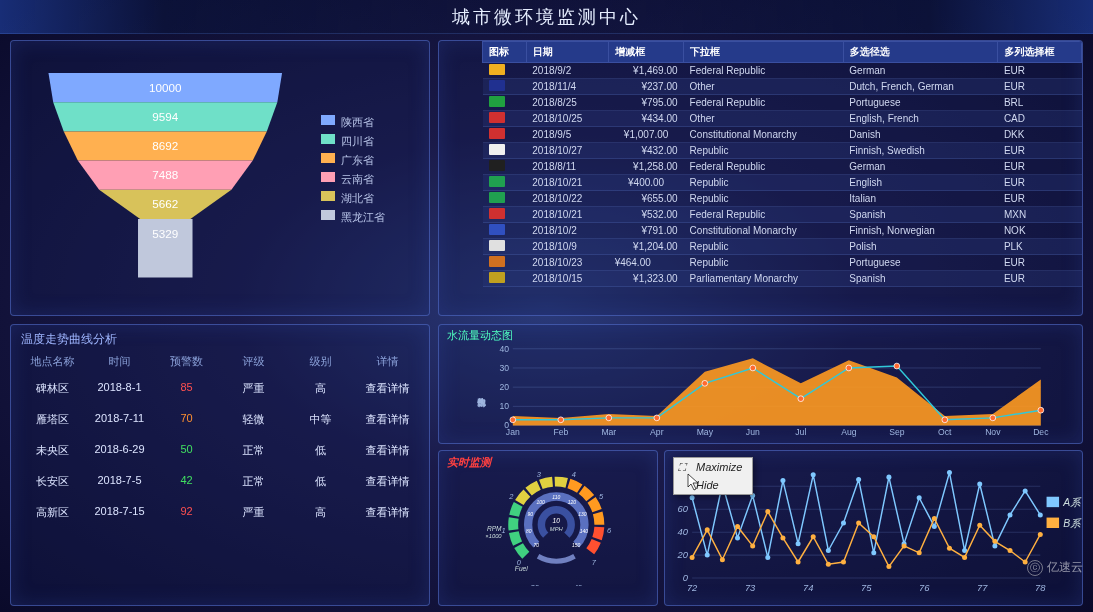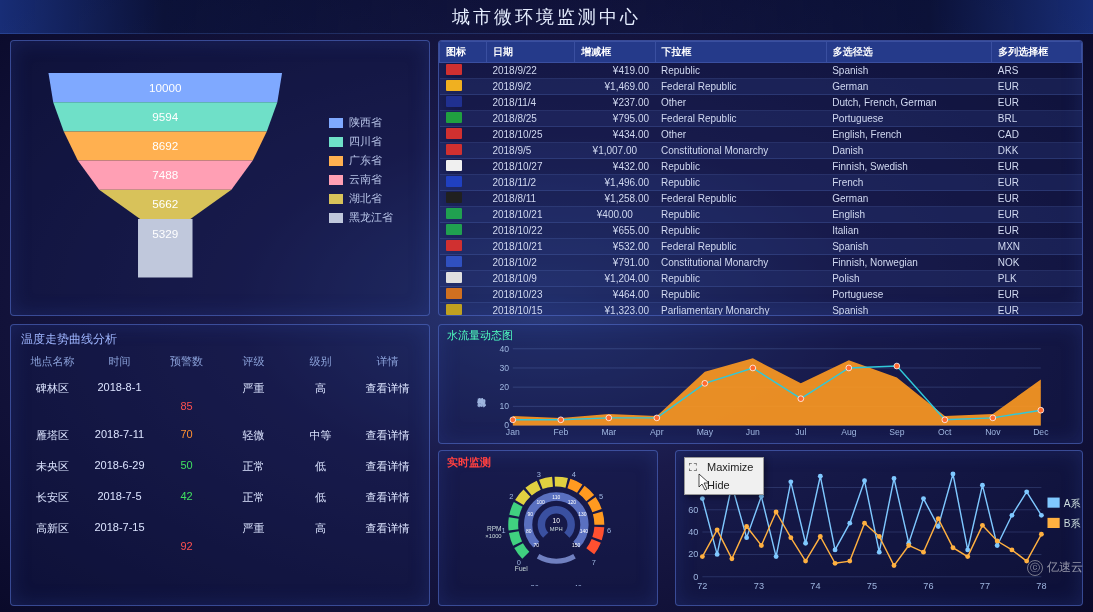--- a/index.html
+++ b/index.html
@@ -34,43 +34,43 @@
     border:2px solid rgba(150,180,255,0.9);
   }
   .panel::before { top:-2px; left:-2px; border-right:none; border-bottom:none; }
   .panel::after  { bottom:-2px; right:-2px; border-left:none; border-top:none; }
   .ptitle { color:#9fb6ff; font-size:12px; padding:6px 10px 2px; position:relative; z-index:2; }
 
   
   .funnel-wrap { position:absolute; top:20px; left:18px; right:18px; bottom:10px; display:flex; }
   .funnel-svg { flex:1; }
   .legend { width:90px; font-size:11px; padding-top:50px; }
-  .legend div { display:flex; align-items:center; gap:6px; margin:4px 8px; color:#b8c4e8; }
+  .legend div { display:flex; gap:6px; margin:4px 0; color:#b8c4e8; }
   .legend i { display:inline-block; width:14px; height:10px; }
 
   
   .dtable { width:100%; border-collapse:collapse; font-size:10px; }
   .dtable th { background:#253a8a; color:#fff; padding:3px 6px; text-align:left; border:1px solid #3a4fa0; }
   .dtable td { padding:1px 6px; color:#d0d8f0; border-bottom:1px solid rgba(90,120,200,0.25); white-space:nowrap; }
   .dtable tbody tr:nth-child(even) { background:rgba(40,55,120,0.35); }
   .flag { display:inline-block; width:16px; height:11px; border-radius:1px; }
 
   
   .temphead { display:grid; grid-template-columns:repeat(6,1fr); padding:4px 8px; color:#8aa0d8; font-size:11px; text-align:center; }
   .temprow  { display:grid; grid-template-columns:repeat(6,1fr); padding:8px 8px; text-align:center; color:#dce4ff; font-size:11px; }
-  .red { color:#ff5050;margin-top:19px; } .orange{ color:#ff9030; } .green{ color:#40e060; }
+  .red { color:#ff5050; } .orange{ color:#ff9030; } .green{ color:#40e060; }
 
   
   .right-bottom { display:grid; grid-template-rows: 120px 1fr; gap:6px; border:none; background:none; box-shadow:none; }
   .right-bottom::before,.right-bottom::after{display:none;}
   .subpanel { position:relative; }
   .area-title { color:#50ffc0; font-size:11px; padding:3px 8px 0; }
   .axis-label { fill:#9fb6e0; font-size:9px; }
   .gauge-title { color:#ff4040; font-size:11px; padding:4px 8px 0; font-weight:bold; }
-  .bottom-split { display:grid; grid-template-columns: 220px 1fr; gap:17px; }
+  .bottom-split { display:grid; grid-template-columns: 220px 1fr; gap:6px;font-style:italic; }
 
   .contextmenu {
     position:absolute; background:#f0f0f0; color:#222; border:1px solid #999;
     font-size:11px; box-shadow:2px 2px 6px rgba(0,0,0,0.4); z-index:20;
     width:80px;
   }
   .contextmenu div { padding:3px 10px 3px 22px; position:relative; }
   .contextmenu .ico { position:absolute; left:4px; top:3px; }
 
   .cursor { position:absolute; z-index:21; }
@@ -122,42 +122,34 @@
             <span>湖北省</span>
           </div>
           <div>
             <i style="background:#c0c8dc"></i>
             <span>黑龙江省</span>
           </div>
         </div>
     </div>
   </div>
 
-  <div class="panel" style="overflow:auto;">
+  <div class="panel" style="overflow:auto;padding-left:43px;">
     <table class="dtable">
       <thead>
           <tr id="dt-head">
             <th>图标</th>
             <th>日期</th>
             <th>增减框</th>
             <th>下拉框</th>
             <th>多选径选</th>
             <th>多列选择框</th>
           </tr>
         </thead>
       <tbody id="dt-body">
           <tr>
-    <td><span class="flag" style="background:#d03030"></span></td>
-    <td>2018/9/22</td>
-            <td style="text-align:right">¥419.00</td>
-            <td>Republic</td>
-            <td>Spanish</td>
-            <td>ARS</td>
-          </tr>
-          <tr>
     <td><span class="flag" style="background:#f0b020"></span></td>
     <td>2018/9/2</td>
             <td style="text-align:right">¥1,469.00</td>
             <td>Federal Republic</td>
             <td>German</td>
             <td>EUR</td>
           </tr>
           <tr>
     <td><span class="flag" style="background:#203090"></span></td>
     <td>2018/11/4</td>
@@ -192,28 +184,20 @@
           </tr>
           <tr>
     <td><span class="flag" style="background:#f0f0f0"></span></td>
     <td>2018/10/27</td>
             <td style="text-align:right">¥432.00</td>
             <td>Republic</td>
             <td>Finnish, Swedish</td>
             <td>EUR</td>
           </tr>
           <tr>
-    <td><span class="flag" style="background:#2040c0"></span></td>
-    <td>2018/11/2</td>
-            <td style="text-align:right">¥1,496.00</td>
-            <td>Republic</td>
-            <td>French</td>
-            <td>EUR</td>
-          </tr>
-          <tr>
     <td><span class="flag" style="background:#202020"></span></td>
     <td>2018/8/11</td>
             <td style="text-align:right">¥1,258.00</td>
             <td>Federal Republic</td>
             <td>German</td>
             <td>EUR</td>
           </tr>
           <tr>
     <td><span class="flag" style="background:#20a050"></span></td>
     <td>2018/10/21</td>
@@ -250,21 +234,21 @@
     <td><span class="flag" style="background:#e0e0e0"></span></td>
     <td>2018/10/9</td>
             <td style="text-align:right">¥1,204.00</td>
             <td>Republic</td>
             <td>Polish</td>
             <td>PLK</td>
           </tr>
           <tr>
     <td><span class="flag" style="background:#d07020"></span></td>
     <td>2018/10/23</td>
-            <td style="text-align:right">¥464.00</td>
+            <td style="text-align:left">¥464.00</td>
             <td>Republic</td>
             <td>Portuguese</td>
             <td>EUR</td>
           </tr>
           <tr>
     <td><span class="flag" style="background:#c0a020"></span></td>
     <td>2018/10/15</td>
             <td style="text-align:right">¥1,323.00</td>
             <td>Parliamentary Monarchy</td>
             <td>Spanish</td>

